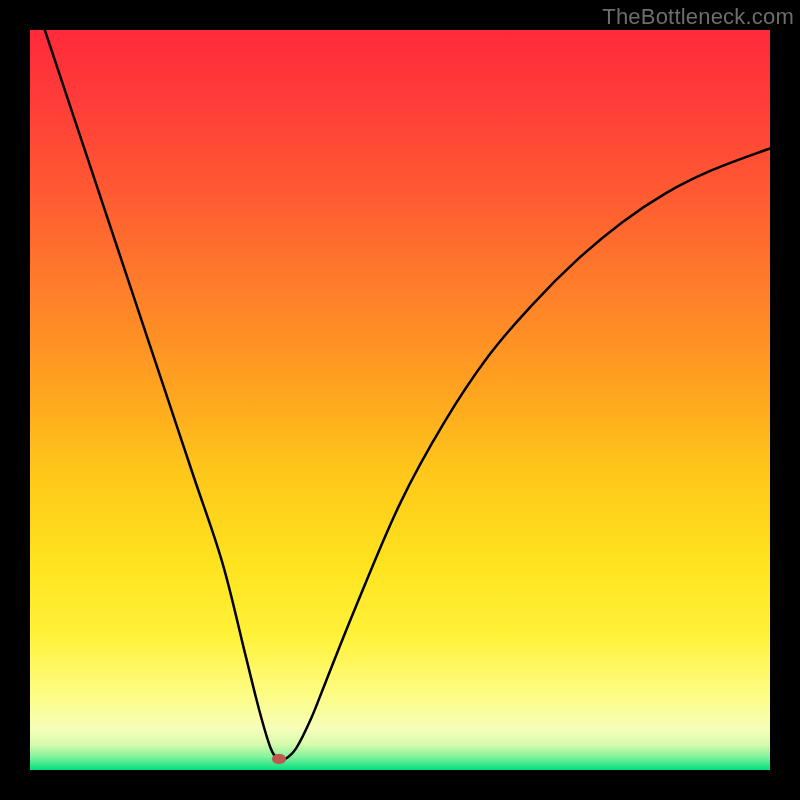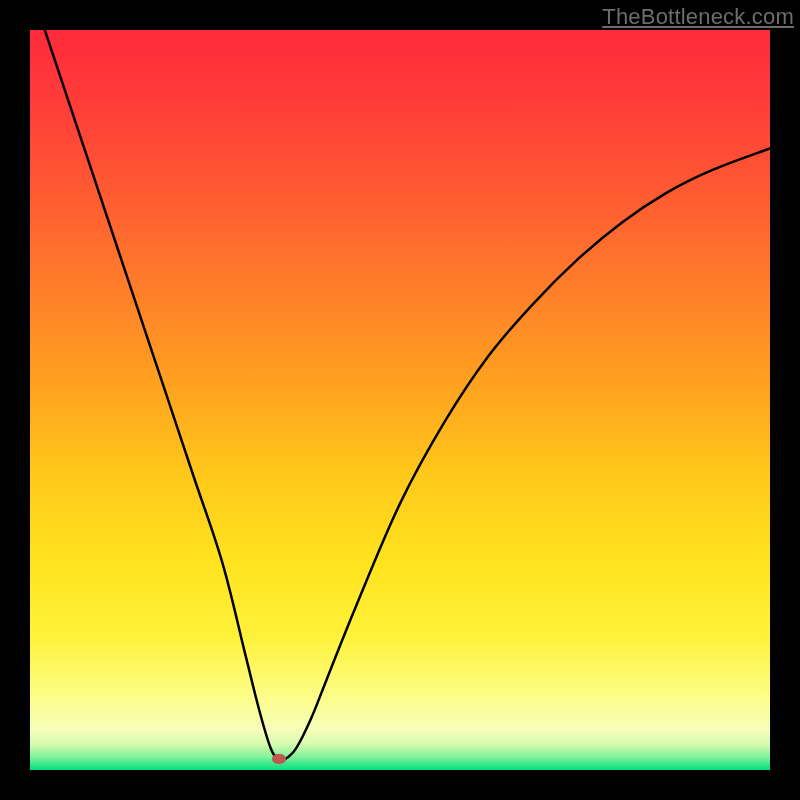--- a/index.html
+++ b/index.html
@@ -36,21 +36,20 @@
   }
   .watermark {
     position: absolute;
     top: 4px;
     right: 6px;
     color: #6d6d6d;
     font-size: 22px;
     font-weight: 500;
     letter-spacing: 0.2px;
     user-select: none;
-    text-decoration: underline;
   }
   .marker {
     position: absolute;
     width: 14px;
     height: 10px;
     background: #c1584d;
     border-radius: 50% / 55%;
     transform: translate(-50%, -50%);
     box-shadow: 0 0 0 0.5px rgba(0,0,0,0.05);
   }

